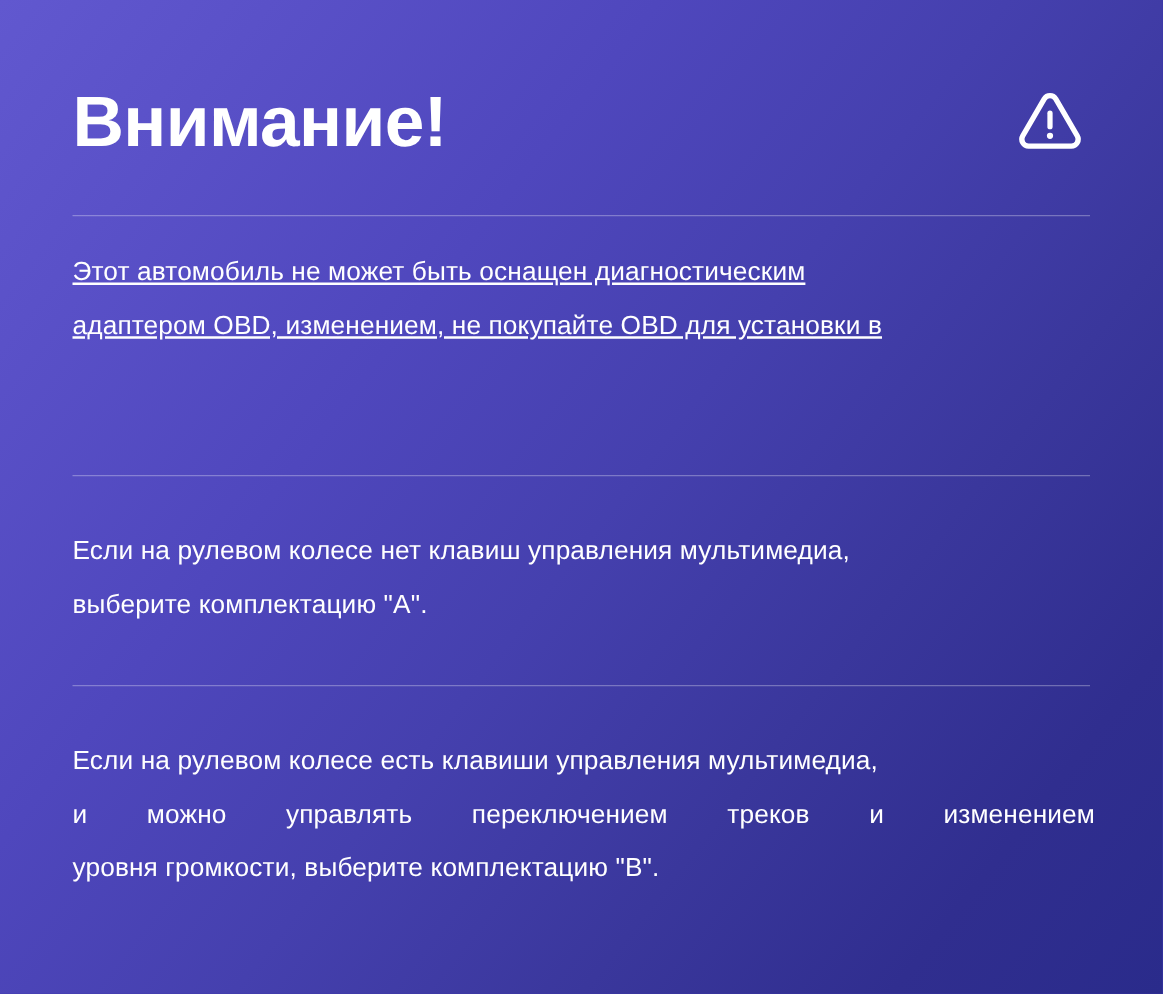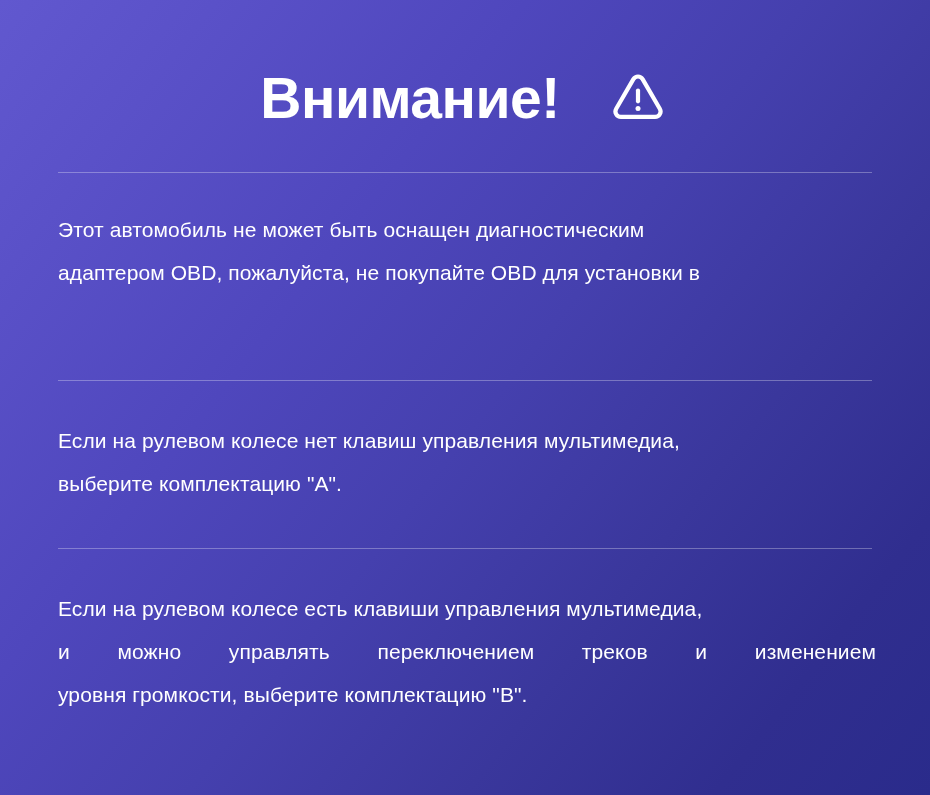--- a/index.html
+++ b/index.html
@@ -32,21 +32,21 @@
 
   
   .header {
     position: absolute;
     left: 58px;
     top: 52px;
     width: 814px;
     height: 92px;
     display: flex;
     align-items: center;
-    justify-content: center;
+    justify-content: space-between;
     gap: 48px;
   }
 
   .title {
     color: #ffffff;
     font-size: 57px;
     line-height: 62px;
     font-weight: 700;
     letter-spacing: -0.5px;
     white-space: nowrap;
@@ -80,21 +80,21 @@
     width: 818px;
     color: #ffffff;
     font-size: 21px;
     line-height: 43px;
     font-weight: 400;
     letter-spacing: 0.1px;
   }
   .block p {
     margin: 0;
   }
-  .block.b1 { top: 208px; }
+  .block.b1 { top: 196px; text-decoration: underline; }
   .block.b2 { top: 419px; }
   .block.b3 { top: 587px; }
 
   .block.b3 .line-justify {
     text-align: justify;
     text-align-last: justify;
   }
 </style>
 </head>
 <body>
@@ -114,21 +114,21 @@
       </svg>
     </span>
   </div>
 
   <div class="divider d1"></div>
   <div class="divider d2"></div>
   <div class="divider d3"></div>
 
   <div class="block b1">
     <p>Этот автомобиль не может быть оснащен диагностическим</p>
-    <p>адаптером OBD, пожалуйста, не покупайте OBD для установки в</p>
+    <p>адаптером OBD, изменением, не покупайте OBD для установки в</p>
   </div>
 
   <div class="block b2">
     <p>Если на рулевом колесе нет клавиш управления мультимедиа,</p>
     <p>выберите комплектацию "А".</p>
   </div>
 
   <div class="block b3">
     <p>Если на рулевом колесе есть клавиши управления мультимедиа,</p>
     <p class="line-justify">и можно управлять переключением треков и изменением</p>

